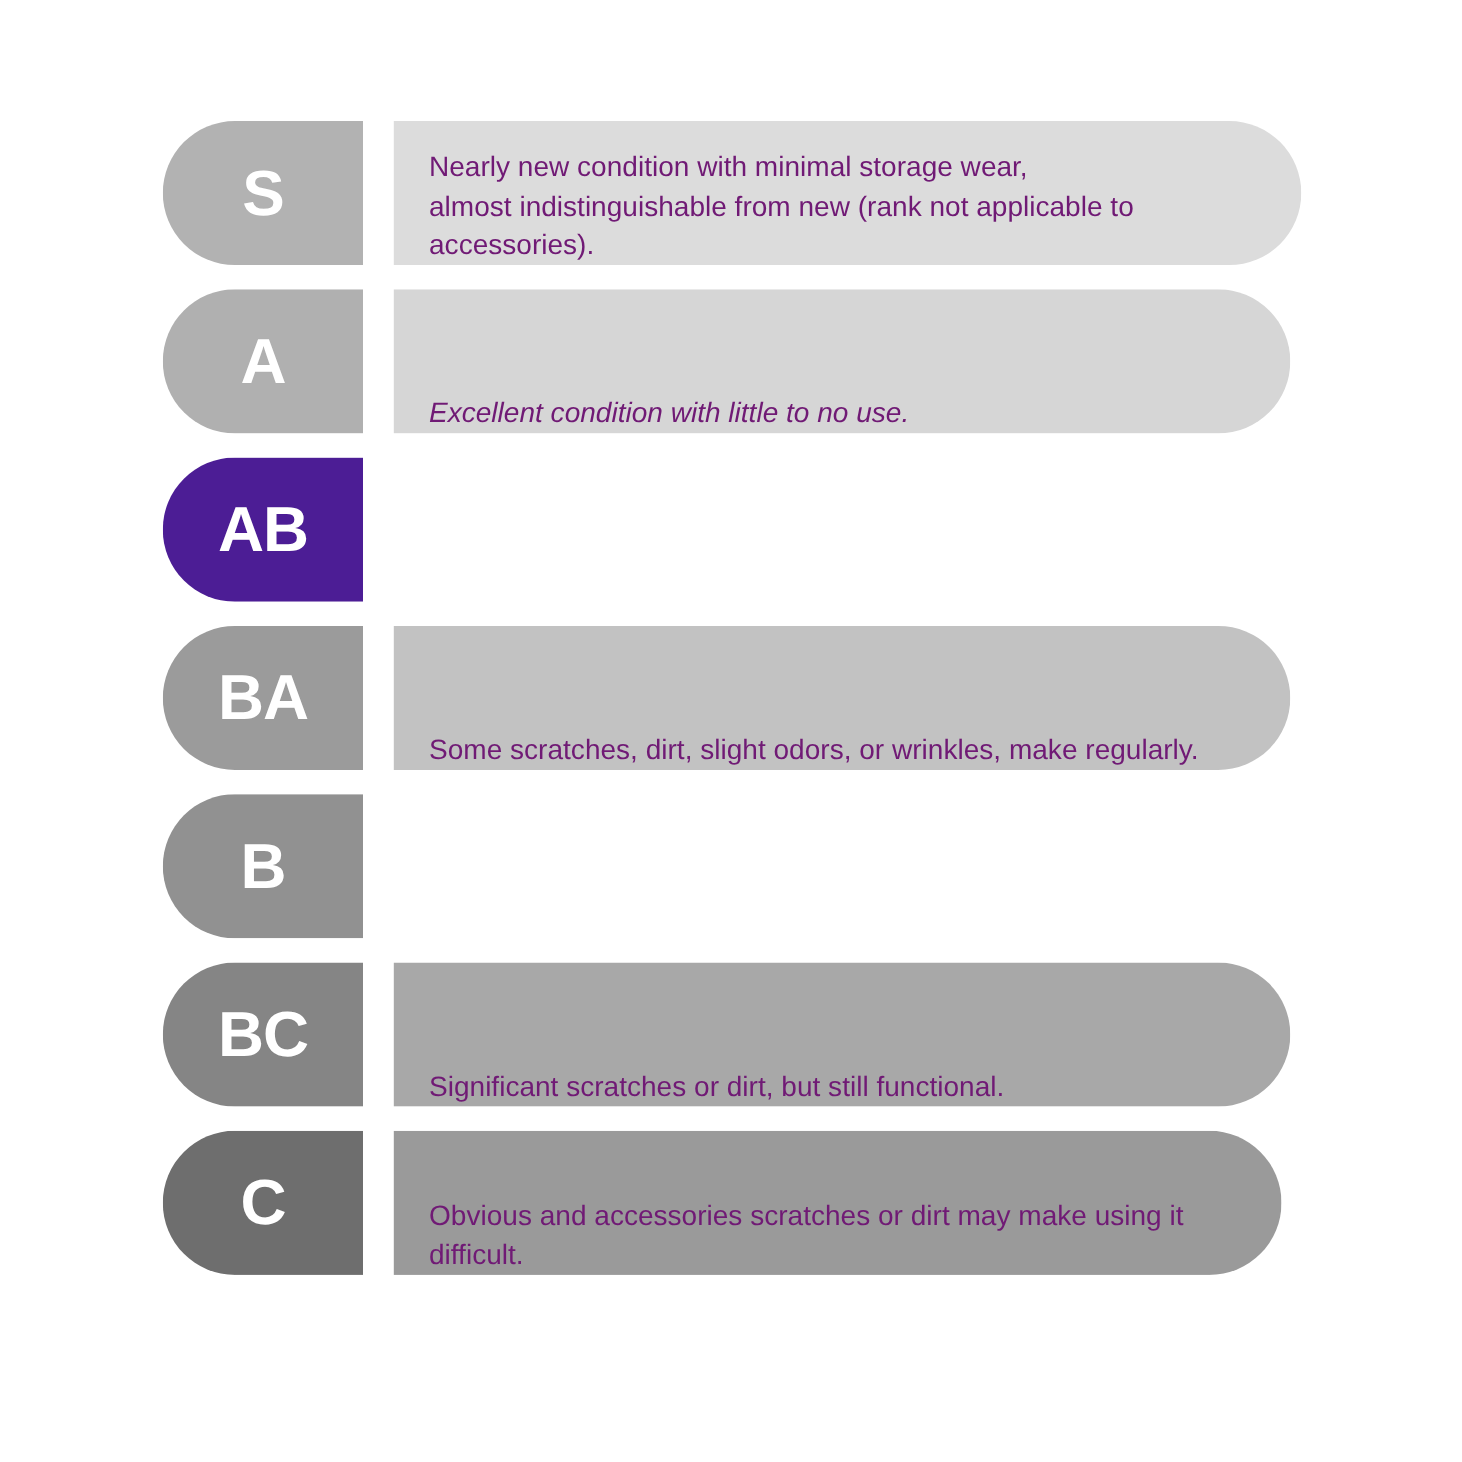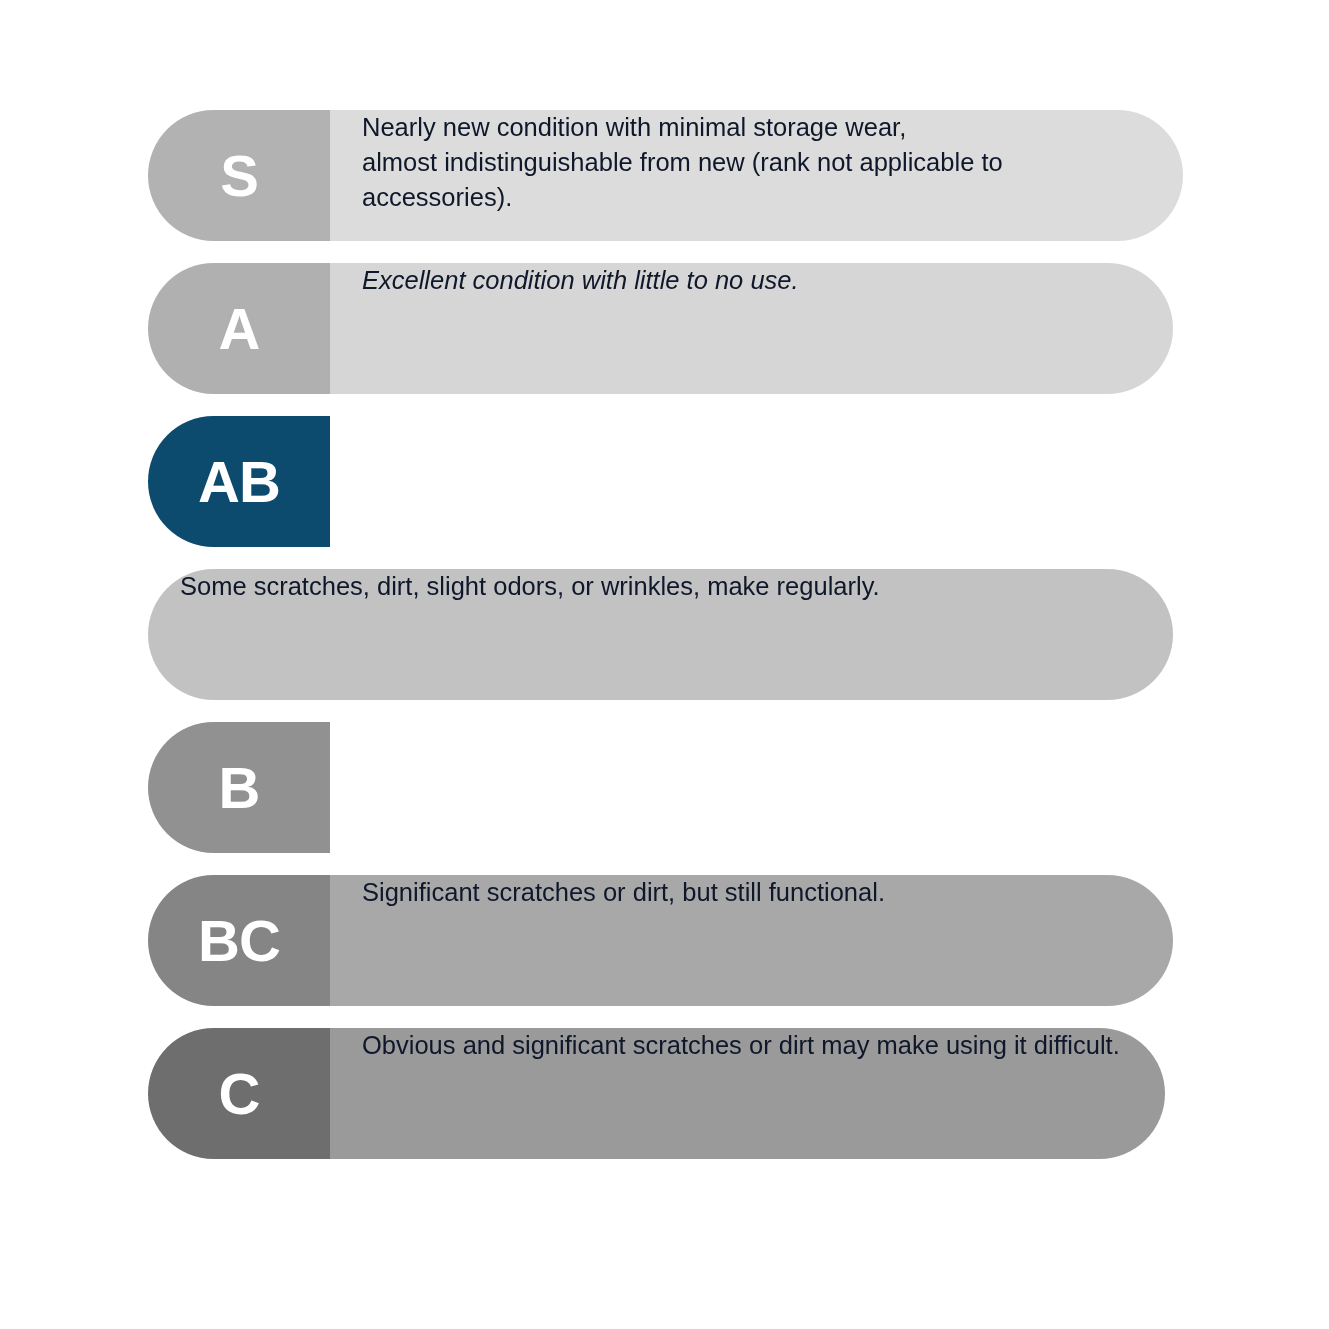--- a/index.html
+++ b/index.html
@@ -38,27 +38,28 @@
     color: #ffffff;
     font-weight: bold;
     font-size: 58px;
     letter-spacing: -1px;
     line-height: 1;
     text-shadow: 0 0 1px rgba(0,0,0,0.05);
   }
   .rank-desc {
     flex: 1 1 auto;
     display: flex;
-    align-items: flex-start;
+    align-items: flex-end;
     padding-left: 32px;
     padding-right: 40px;
-    color: #0f172a;
+    color: #701a75;
     font-size: 25.5px;
     line-height: 1.38;
     font-family: "Liberation Sans", sans-serif;
+    margin-left: 28px;
   }
   .rank-desc span {
     display: block;
     white-space: pre-line;
   }
   
   .w-0 { width: 1035px; }
   .w-1 { width: 1025px; }
   .w-2 { width: 1035px; }
   .w-3 { width: 1025px; }
@@ -84,26 +85,29 @@
   <div class="rank-row w-1">
     <div class="rank-badge" style="background: rgb(176, 176, 176);">
       <span>A</span>
     </div>
     <div class="rank-desc" style="background: rgb(214, 214, 214); font-style: italic;">
       <span>Excellent condition with little to no use.</span>
     </div>
   </div>
 
   <div class="rank-row w-2">
-    <div class="rank-badge" style="background: #0c4a6e;">
+    <div class="rank-badge" style="background: #4c1d95;">
       <span>AB</span>
     </div>
   </div>
 
   <div class="rank-row w-3">
+    <div class="rank-badge" style="background: rgb(155, 155, 155);">
+      <span>BA</span>
+    </div>
     <div class="rank-desc" style="background: rgb(194, 194, 194);">
       <span>Some scratches, dirt, slight odors, or wrinkles, make regularly.</span>
     </div>
   </div>
 
   <div class="rank-row w-4">
     <div class="rank-badge" style="background: rgb(145, 145, 145);">
       <span>B</span>
     </div>
   </div>
@@ -115,17 +119,17 @@
     <div class="rank-desc" style="background: rgb(168, 168, 168);">
       <span>Significant scratches or dirt, but still functional.</span>
     </div>
   </div>
 
   <div class="rank-row w-6">
     <div class="rank-badge" style="background: rgb(110, 110, 110);">
       <span>C</span>
     </div>
     <div class="rank-desc" style="background: rgb(154, 154, 154);">
-      <span>Obvious and significant scratches or dirt may make using it difficult.</span>
+      <span>Obvious and accessories scratches or dirt may make using it difficult.</span>
     </div>
   </div>
 
 </div>
 
 </body></html>

